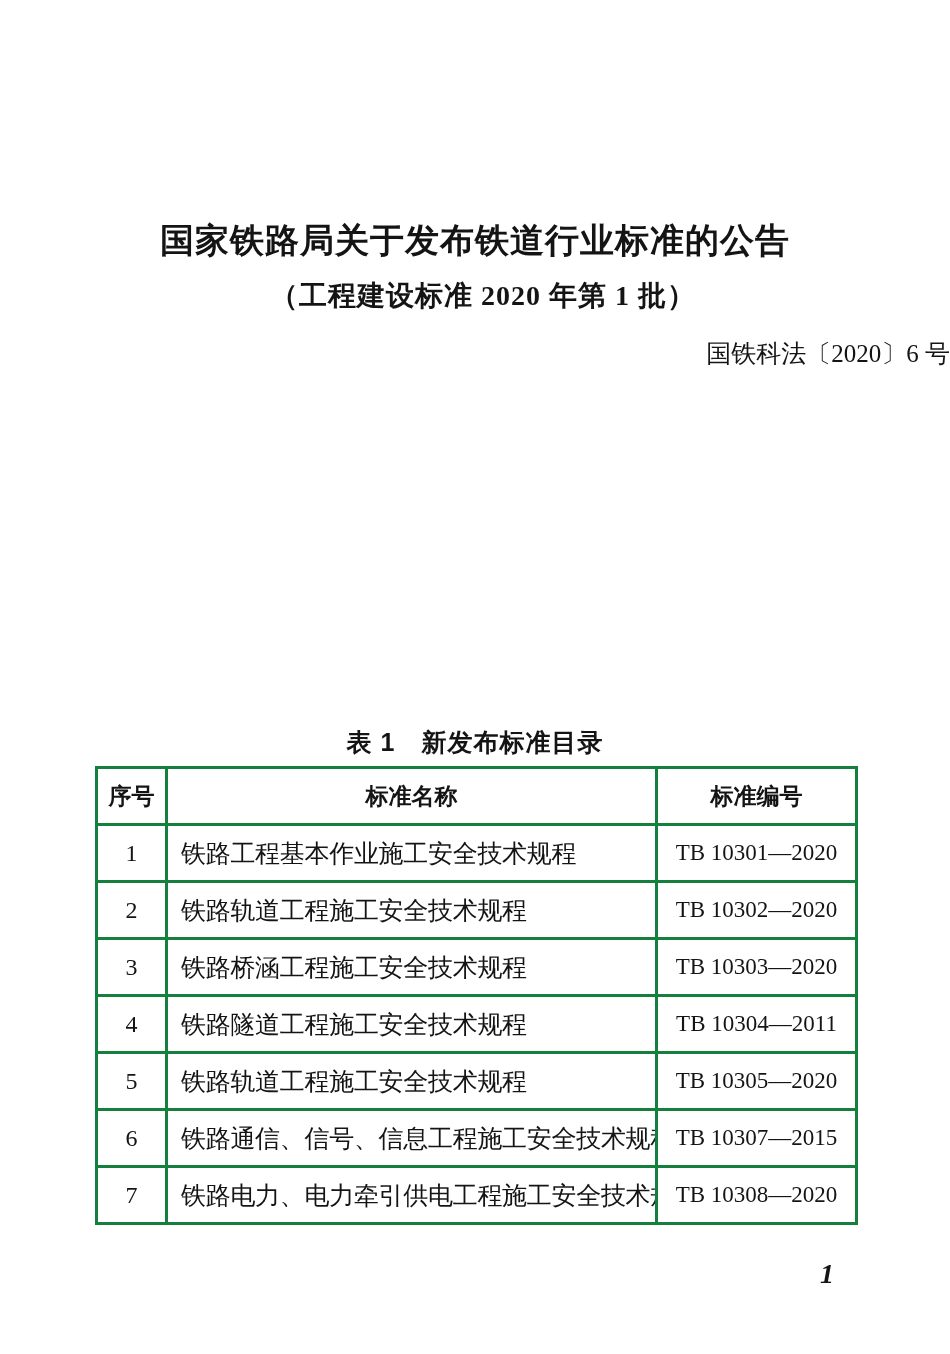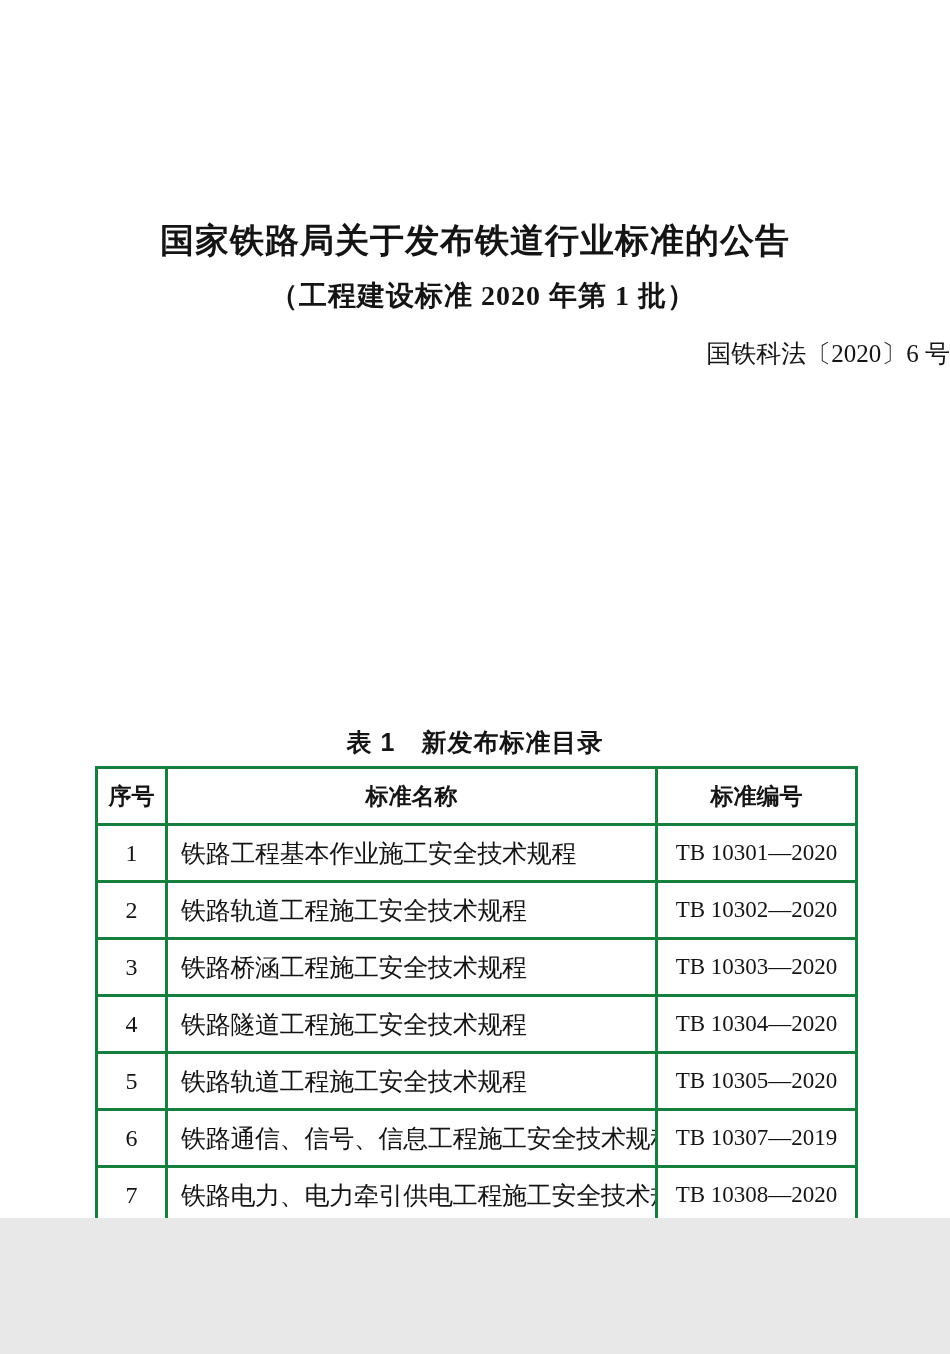--- a/index.html
+++ b/index.html
@@ -2,21 +2,21 @@
 <html><head>
 <meta charset="utf-8">
 <style>
   * { margin: 0; padding: 0; box-sizing: border-box; }
   html, body { background: #e8e8e8; }
   body { font-family: "Liberation Serif", "DejaVu Serif", serif; }
 
   .page {
     position: relative;
     width: 950px;
-    height: 1218px;
+    height: 1354px;
     background: #ffffff;
     color: #141414;
     margin: 0 auto;
     overflow: hidden;
   }
 
   .doc-title {
     position: absolute;
     top: 218px; left: 0; right: 0;
     text-align: center;
@@ -154,31 +154,31 @@
         <td class="cell-code">TB 10302—2020</td>
       </tr>
       <tr>
         <td class="cell-no">3</td>
         <td class="cell-name">铁路桥涵工程施工安全技术规程</td>
         <td class="cell-code">TB 10303—2020</td>
       </tr>
       <tr>
         <td class="cell-no">4</td>
         <td class="cell-name">铁路隧道工程施工安全技术规程</td>
-        <td class="cell-code">TB 10304—2020</td>
+        <td class="cell-code">TB 10304—2011</td>
       </tr>
       <tr class="heavy-top">
         <td class="cell-no">5</td>
         <td class="cell-name">铁路轨道工程施工安全技术规程</td>
         <td class="cell-code">TB 10305—2020</td>
       </tr>
       <tr>
         <td class="cell-no">6</td>
         <td class="cell-name">铁路通信、信号、信息工程施工安全技术规程</td>
-        <td class="cell-code">TB 10307—2019</td>
+        <td class="cell-code">TB 10307—2015</td>
       </tr>
       <tr>
         <td class="cell-no">7</td>
         <td class="cell-name">铁路电力、电力牵引供电工程施工安全技术规程</td>
         <td class="cell-code">TB 10308—2020</td>
       </tr>
     </tbody>
   </table>
 
   <div class="page-number">1</div>

